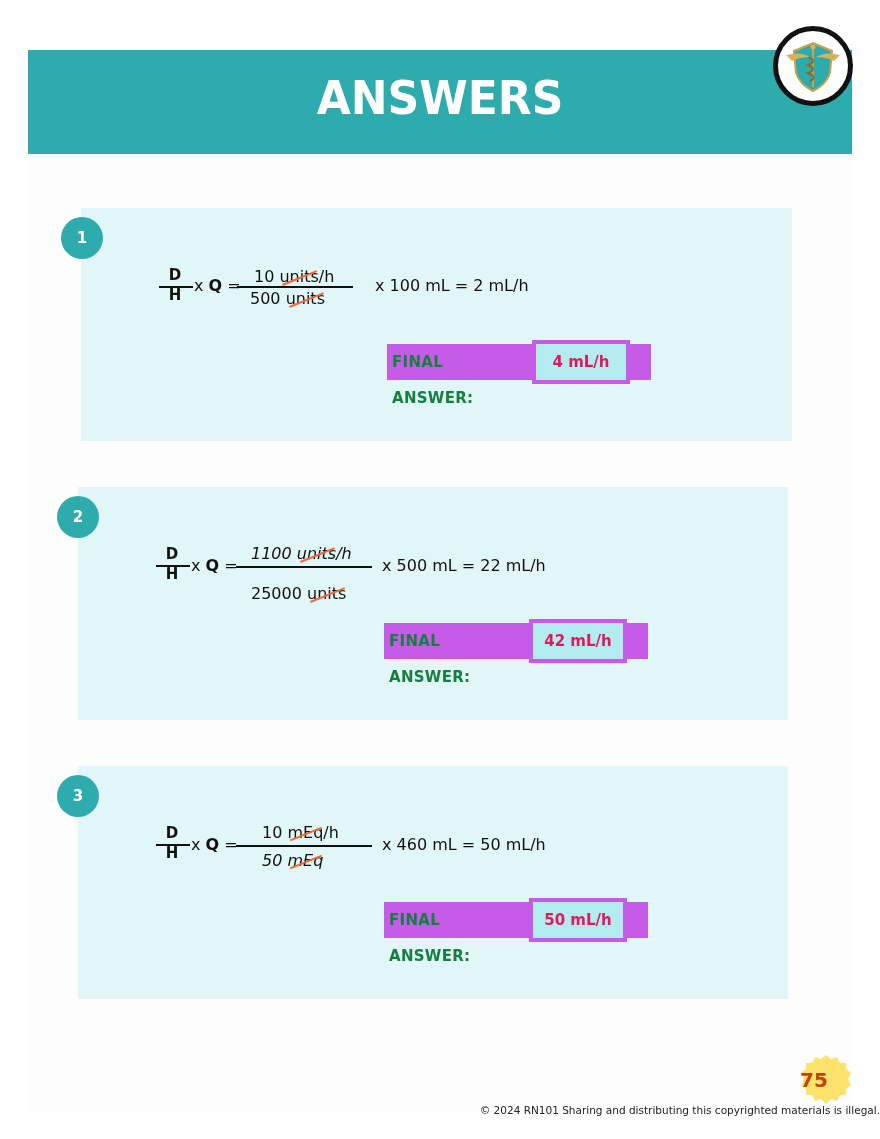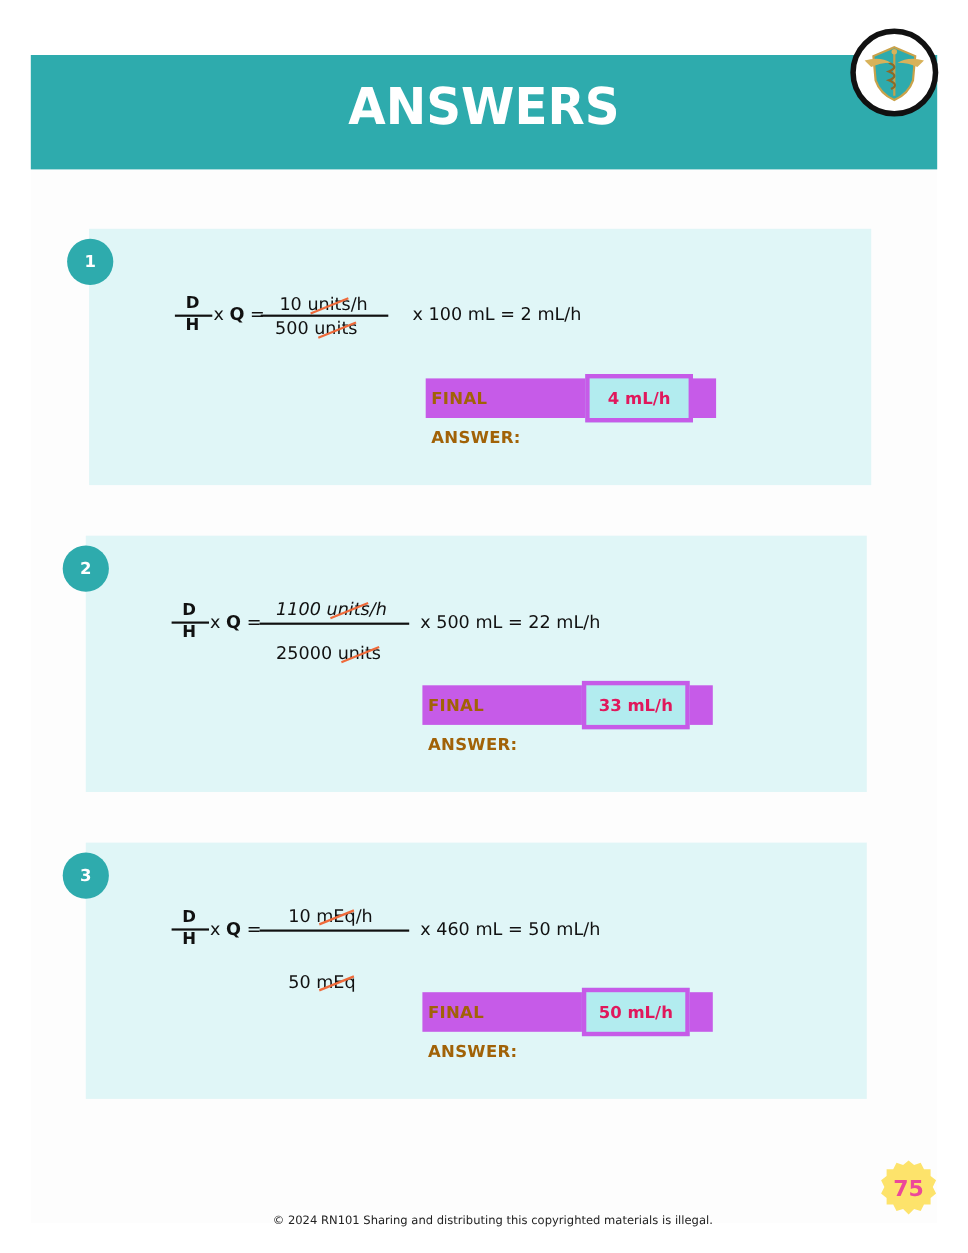--- a/index.html
+++ b/index.html
@@ -58,40 +58,40 @@
     }
     .rhs { position: absolute; white-space: nowrap; }
     .final {
       position: absolute; height: 36px;
     }
     .final .bar {
       position: absolute; left: 0; top: 4px; height: 36px; width: 264px; background: #c65be8;
     }
     .final .label {
       position: absolute; left: 5px; top: 4px; height: 20px; line-height: 36px;
-      color: #a16207; font-weight: bold; font-size: 15px; letter-spacing: 0.3px;
+      color: #15803d; font-weight: bold; font-size: 15px; letter-spacing: 0.3px;
       font-family: "DejaVu Sans", sans-serif;
     }
     .final .box {
       position: absolute; left: 145px; top: 0px; width: 98px; height: 44px;
       background: #b2ecef; border: 4px solid #c65be8; box-sizing: border-box;
       color: #e0185c; font-weight: bold; font-size: 15px;
       display: flex; align-items: center; justify-content: center;
       font-family: "DejaVu Sans", sans-serif;
     }
     .page-num {
       position: absolute; left: 800px; top: 1054px; width: 52px; height: 52px;
-      display: flex; align-items: center; justify-content: center;
-      color: #ec4899; font-weight: bold; font-size: 20px;
+      display: flex; align-items: center; 
+      color: #c2410c; font-weight: bold; font-size: 20px;
       font-family: "DejaVu Sans", sans-serif;
     }
     .page-num svg { position: absolute; left: 0; top: 0; }
     .page-num span { position: relative; }
     .footer {
-      position: absolute; left: 16px; right: 0; top: 1104px; text-align: center;
+      position: absolute; left: 16px; right: 0; top: 1104px; text-align: right;
       font-size: 10.5px; color: #222; font-family: "DejaVu Sans", sans-serif;
     }
   </style>
 </head>
 <body>
 
 <div class="page-inner"></div>
 
 <div class="header-band"></div>
 <div class="header-title">ANSWERS</div>
@@ -157,42 +157,42 @@
   <div class="frac-line" style="left:236px; top:566px; width:136px;"></div>
   <div class="frac-den" style="left:251px; top:572px;margin-top:12px;">
     <span>25000</span>
     <span class="strike">units</span>
   </div>
   <div class="rhs" style="left:382px; top:556px;">x 500 mL = 22 mL/h</div>
 </div>
 <div class="final" style="left:384px; top:619px;">
   <div class="bar"></div>
   <div class="label">FINAL ANSWER:</div>
-  <div class="box">33 mL/h</div>
+  <div class="box">42 mL/h</div>
 </div>
 
 <div class="card" style="left:78px; top:766px; width:710px; height:233px;"></div>
 <div class="num-badge" style="left:57px; top:775px;">3</div>
 <div class="formula" style="left:0; top:0;">
   <div class="dh" style="left:154px; top:824px;">
     <span class="d">D</span>
     <span class="line"></span>
     <span class="h">H</span>
   </div>
   <div class="xq" style="left:191px; top:835px;">
     <span>x</span>
     <b>Q</b>
     <span>=</span>
   </div>
   <div class="frac-num" style="left:262px; top:823px;">
     <span>10</span>
     <span class="strike">mEq</span><span>/h</span>
   </div>
   <div class="frac-line" style="left:236px; top:845px; width:136px;"></div>
-  <div class="frac-den" style="left:262px; top:883px;">
+  <div class="frac-den" style="left:262px; top:851px;font-style:italic;">
     <span>50</span>
     <span class="strike">mEq</span>
   </div>
   <div class="rhs" style="left:382px; top:835px;">x 460 mL = 50 mL/h</div>
 </div>
 <div class="final" style="left:384px; top:898px;">
   <div class="bar"></div>
   <div class="label">FINAL ANSWER:</div>
   <div class="box">50 mL/h</div>
 </div>

